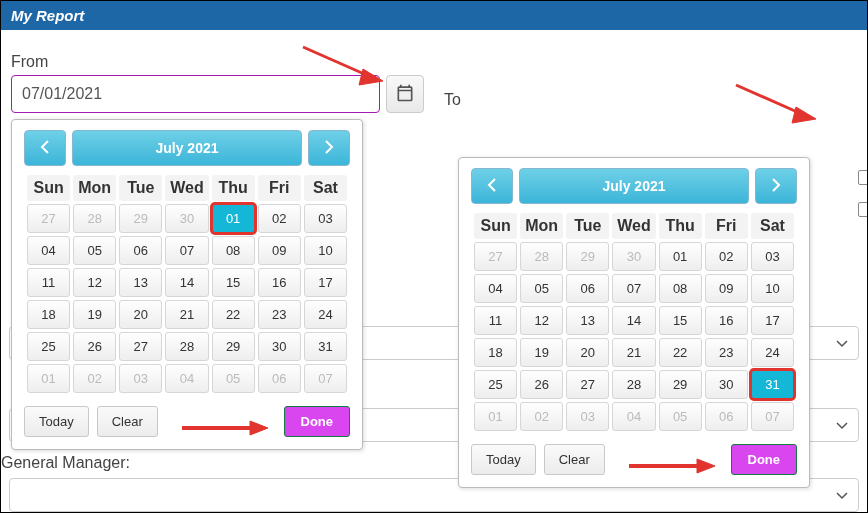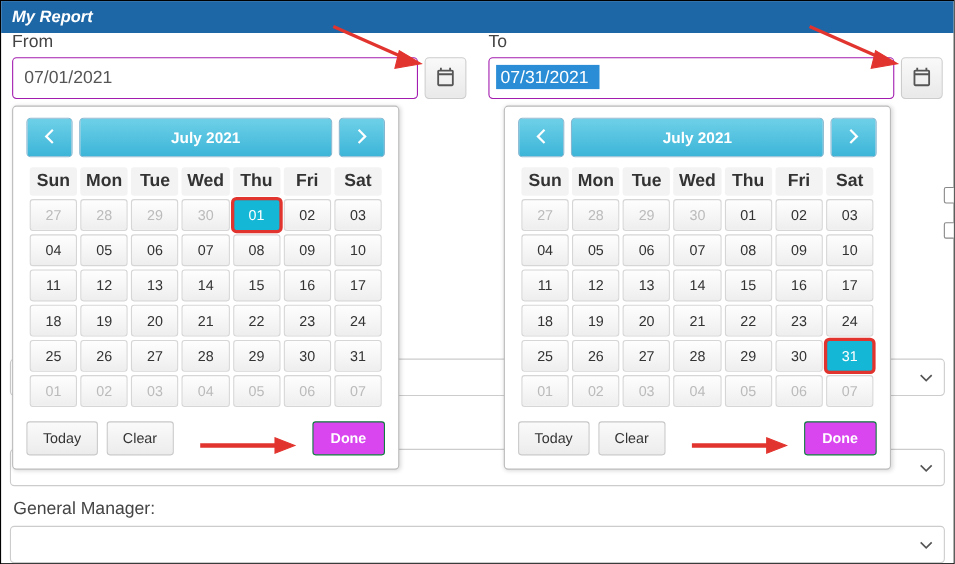--- a/index.html
+++ b/index.html
@@ -19,21 +19,21 @@
     overflow: hidden;
   }
   .titlebar {
     background: #1d67a6;
     color: #fff;
     font-weight: bold;
     font-style: italic;
     padding: 6px 10px;
     font-size: 15px;
   }
-  .content { padding: 0 10px; position: relative; height: calc(100% - 30px); }
+  .content { padding: 23px 10px; position: relative; height: calc(100% - 30px); }
 
   .field-row { display: flex; gap: 20px; }
   .field-col { flex: 1; min-width: 0; position: relative; }
   .field-label {
     font-size: 16px;
     color: #444;
     margin-bottom: 4px;
     display: block;
   }
   .input-wrap { display: flex; align-items: stretch; }
@@ -381,32 +381,22 @@
 
           <div class="arrow" style="left:168px; bottom:8px;">
             <svg width="90" height="20">
                 <path d="M2 10 L76 10" stroke-width="4"></path>
                 <polygon points="70,3 88,10 70,17"></polygon>
               </svg>
           </div>
         </div>
       </div>
 
-      <div class="field-col" style="position:relative;">
+      <div class="field-col" style="position:relative;margin-top:38px;">
         <span class="field-label">To</span>
-        <div class="input-wrap">
-          <input class="date-input selected" type="text" style="color: rgb(255, 255, 255); background: linear-gradient(rgb(42, 141, 214), rgb(42, 141, 214)) 6px 6px / 94px 22px no-repeat, rgb(255, 255, 255);" value="07/31/2021">
-          <div class="cal-btn">
-            <span>
-              <svg viewBox="0 0 24 24">
-                  <path d="M19 4h-1V2h-2v2H8V2H6v2H5C3.9 4 3 4.9 3 6v14c0 1.1.9 2 2 2h14c1.1 0 2-.9 2-2V6c0-1.1-.9-2-2-2zm0 16H5V10h14v10zm0-12H5V6h14v2z"></path>
-                </svg>
-            </span>
-          </div>
-        </div>
 
         <div class="arrow" style="left:290px; top:-8px;">
           <svg width="90" height="50">
               <path d="M2 2 L70 32" stroke-width="3"></path>
               <polygon points="62,24 82,36 58,40"></polygon>
             </svg>
         </div>
 
         <div class="popup" id="popup-to" style="top:66px; left:14px;">
           <div class="navrow">
@@ -597,21 +587,21 @@
       <span><svg viewBox="0 0 12 8">
             <path d="M1 1 L6 6 L11 1" stroke="#555" stroke-width="1.5" fill="none"></path>
           </svg></span>
     </div>
     <div class="drop" style="top:378px;">
       <span><svg viewBox="0 0 12 8">
             <path d="M1 1 L6 6 L11 1" stroke="#555" stroke-width="1.5" fill="none"></path>
           </svg></span>
     </div>
 
-    <div class="gen-label" style="top:424px; left:11px;">General Manager:</div>
+    <div class="gen-label" style="top:424px; left:0;">General Manager:</div>
     <div class="drop" style="top:448px;">
       <span><svg viewBox="0 0 12 8">
             <path d="M1 1 L6 6 L11 1" stroke="#555" stroke-width="1.5" fill="none"></path>
           </svg></span>
     </div>
 
   </div>
 </div>
 
 </body></html>

